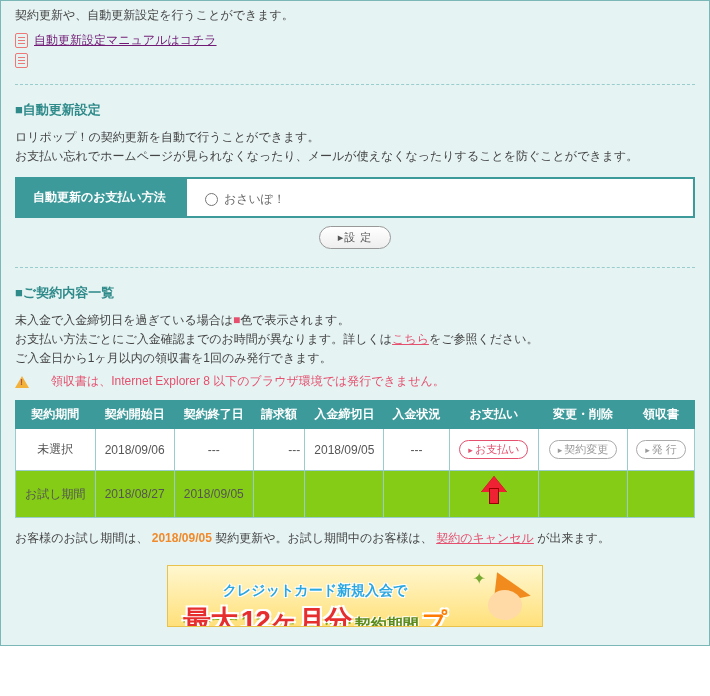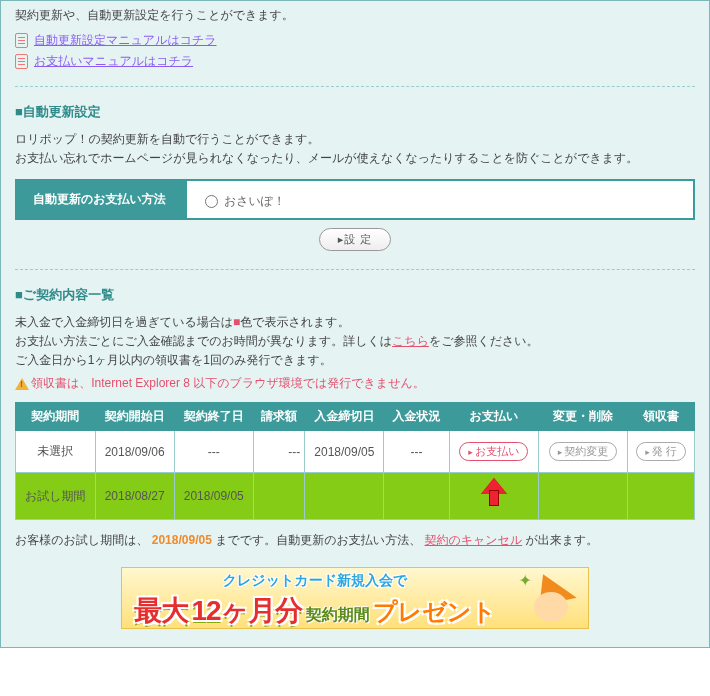--- a/index.html
+++ b/index.html
@@ -44,21 +44,21 @@
   .doc-icon {
     display: inline-block; width: 13px; height: 15px;
     border: 1px solid #e77;
     border-radius: 2px;
     position: relative;
   }
   .doc-icon::before {
     content: ""; position: absolute; left: 2px; right: 2px; top: 3px;
     border-top: 1px solid #e77; box-shadow: 0 3px 0 #e77, 0 6px 0 #e77;
   }
-  .manual-link a { color: #8b5cf6; }
+  .manual-link a { color: #701a75; }
   .section-head {
     color: #2f8a8a; font-weight: bold; font-size: 13px;
     margin: 4px 0 10px 0;
   }
   .para { margin: 2px 0; }
   .settings-row {
     display: flex; align-items: flex-end;
     border: 2px solid #3d9a9a; margin: 12px 0 8px 0;
     background: #fff;
   }
@@ -75,21 +75,21 @@
   .radio-opt input { accent-color: #888; }
   .btn-row { text-align: center; margin: 6px 0; }
   .pill-btn {
     display: inline-block;
     border: 1px solid #999; background: linear-gradient(#fff,#eee);
     border-radius: 12px; padding: 3px 18px;
     font-size: 11px; color: #555; cursor: pointer;
     letter-spacing: 1px;
   }
   .link-inline { color: #e4506e; text-decoration: underline; }
-  .warn-row { display: flex; align-items: center; gap: 2px; color: #e4506e; margin-top: 6px; }
+  .warn-row { display: flex; align-items: center; gap: 22px; color: #e4506e; margin-top: 6px; }
   .warn-icon {
     width: 0; height: 0; border-left: 7px solid transparent;
     border-right: 7px solid transparent; border-bottom: 12px solid #f3b23a;
     position: relative;
   }
   .warn-icon::after { content: "!"; position: absolute; left: -2px; top: 1px; font-size: 9px; color: #a55; font-weight: bold; }
   table.contract {
     border-collapse: collapse; width: 100%; margin-top: 10px;
     background: #fff;
   }
@@ -119,24 +119,24 @@
   }
   .arrow-up .head {
     position: absolute; left: -2px; top: -4px;
     width: 0; height: 0; border-left: 13px solid transparent;
     border-right: 13px solid transparent; border-bottom: 16px solid #e23;
     filter: drop-shadow(0 0 0 #900);
   }
   .footer-note { margin-top: 12px; }
   .footer-note .em { color: #f08a2a; font-weight: bold; }
   .banner {
-    margin: 18px auto 0 auto; width: 468px; height: 62px;
+    margin: 18px auto 0 auto; width: 376px; height: 62px;
     background: linear-gradient(#fff7cf,#ffe07a);
     border: 1px solid #e8c24a; position: relative;
-    padding: 4px 90px 4px 10px; overflow: hidden;
+    padding: 16px 90px 4px 10px; overflow: hidden;
   }
   .banner .line1 {
     color: #2aa6e0; font-weight: bold; font-size: 14px;
     text-shadow: -1px -1px 0 #fff,1px -1px 0 #fff,-1px 1px 0 #fff,1px 1px 0 #fff;
     text-align: center;
   }
   .banner .line2 { text-align: center; margin-top: 2px; }
   .banner .big-red {
     color: #e62e2e; font-weight: 900; font-size: 28px;
     text-shadow: -2px -2px 0 #fff,2px -2px 0 #fff,-2px 2px 0 #fff,2px 2px 0 #fff, 0 3px 0 #8a1;
@@ -173,21 +173,20 @@
 <div class="page">
 
   <div class="content">
     <p class="desc">契約更新や、自動更新設定を行うことができます。</p>
     <div class="manual-link">
       <span class="doc-icon"></span>
       <a href="#">自動更新設定マニュアルはコチラ</a>
     </div>
     <div class="manual-link">
       <span class="doc-icon"></span>
-      <a href="#">お支払いマニュアルはコチラ</a>
     </div>
   </div>
 
   <hr class="divider">
 
   <div class="content">
     <div class="section-head">■自動更新設定</div>
     <p class="para">ロリポップ！の契約更新を自動で行うことができます。</p>
     <p class="para">お支払い忘れでホームページが見られなくなったり、メールが使えなくなったりすることを防ぐことができます。</p>
 
@@ -269,21 +268,21 @@
           </td>
           <td></td>
           <td></td>
         </tr>
       </tbody>
     </table>
 
     <p class="footer-note">
       <span>お客様のお試し期間は、</span>
       <span class="em">2018/09/05</span>
-      <span> までです。自動更新のお支払い方法、</span>
+      <span> 契約更新や。お試し期間中のお客様は、</span>
       <a href="#" class="link-inline">契約のキャンセル</a>
       <span>が出来ます。</span>
     </p>
 
     <div class="banner">
       <div class="line1">クレジットカード新規入会で</div>
       <div class="line2">
         <span class="big-red">最大</span>
         <span class="big-red">12ヶ月分</span>
         <span class="mid-green">契約期間</span>

